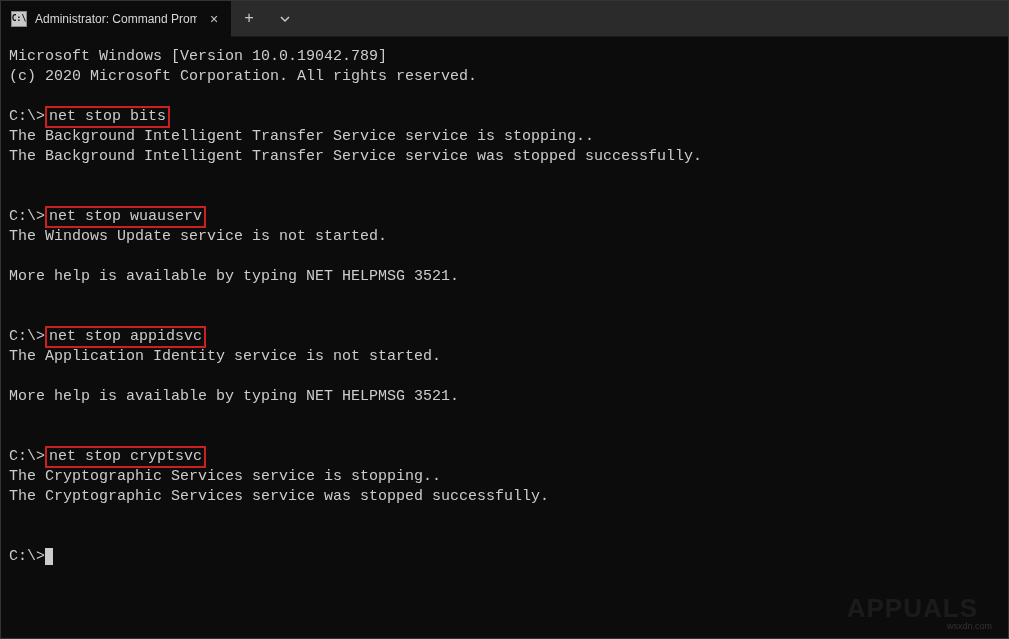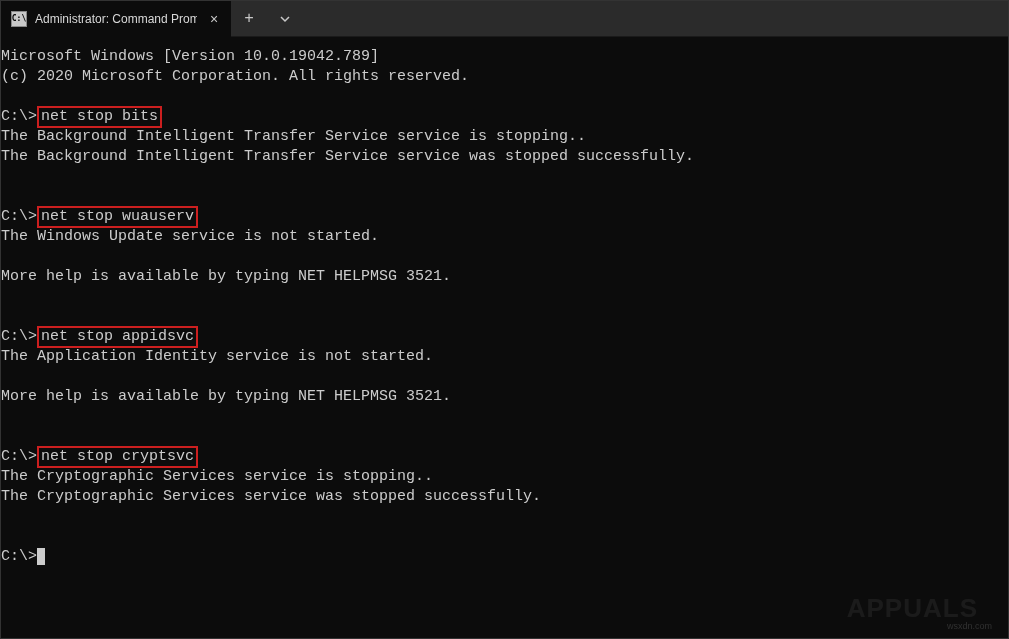--- a/index.html
+++ b/index.html
@@ -15,21 +15,21 @@
     
     .tab-title { color: #d8d8d8; font-size: 12px; white-space: nowrap; overflow: hidden; text-overflow: clip; flex: 1; font-family: "Segoe UI", sans-serif; }
     
     .tab-close { color: #c8c8c8; font-size: 14px; width: 18px; height: 18px; display: flex; align-items: center; justify-content: center; cursor: pointer; font-family: sans-serif; }
     
     .tabbar-actions { display: flex; align-items: center; height: 100%; }
     .tabbar-btn { width: 36px; height: 36px; display: flex; align-items: center; justify-content: center; color: #c8c8c8; cursor: pointer; font-size: 14px; }
     .tabbar-btn.plus { font-size: 16px; font-weight: 300; }
     .tabbar-btn.chev svg { width: 12px; height: 12px; }
     
-    .terminal { flex: 1; background: #0c0c0c; padding: 10px 8px 8px 0; color: #cccccc; font-size: 15px; line-height: 20px; overflow: hidden; position: relative; }
+    .terminal { flex: 1; background: #0c0c0c; padding: 10px 8px 8px 8px; color: #cccccc; font-size: 15px; line-height: 20px; overflow: hidden; position: relative; }
     
     .terminal pre { font-family: Consolas, 'Courier New', monospace; white-space: pre; }
     
     .line { display: block; height: 20px; }
     .prompt { color: #cccccc; }
     .highlight { border: 2px solid #cc1f1f; padding: 0 2px; margin: -2px 0; display: inline-block; line-height: 18px; text-align: center; }
     
     .cursor { display: inline-block; width: 8px; height: 17px; background: #cccccc; vertical-align: text-bottom; }
 
     .watermark { position: absolute; right: 30px; bottom: 20px; opacity: 0.06; color: #fff; font-size: 26px; font-family: Arial, sans-serif; font-weight: bold; letter-spacing: 1px; pointer-events: none; }

